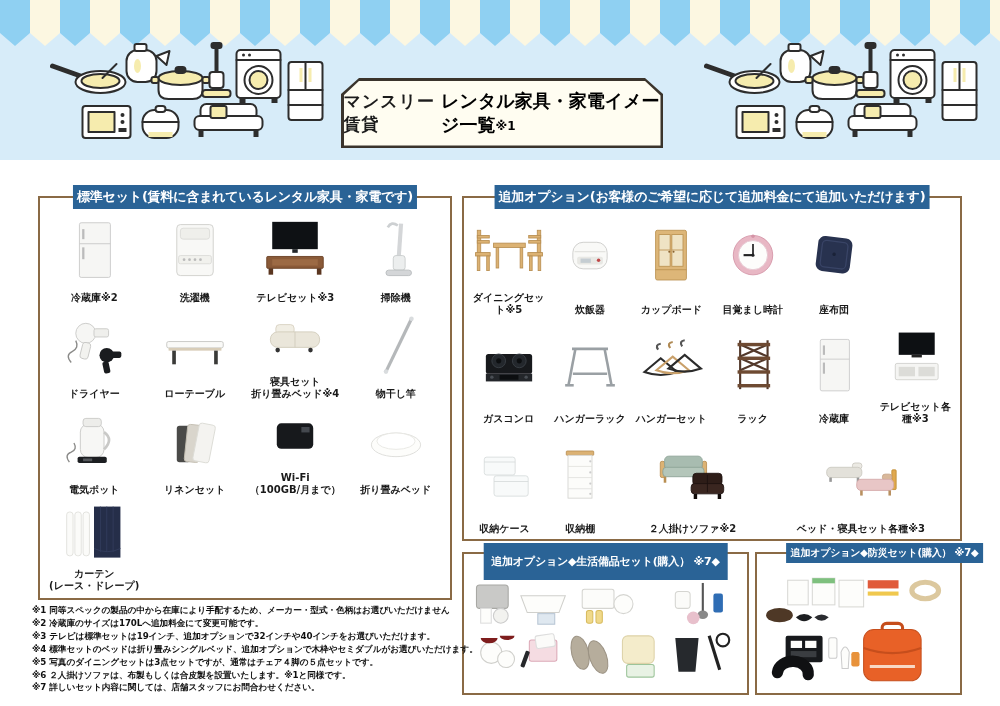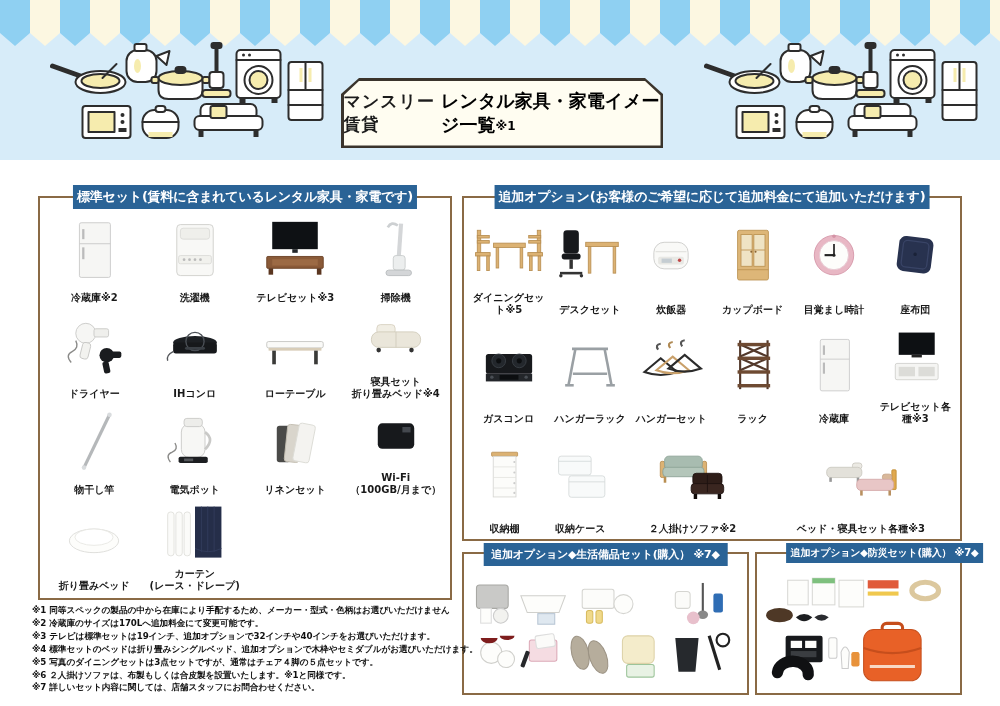--- a/index.html
+++ b/index.html
@@ -50,21 +50,21 @@
   .pimg{flex:1;width:100%;display:flex;align-items:center;justify-content:center;min-height:0;}
   .pimg svg{width:82px;height:66px;max-height:100%;}
   .opt-grid .pimg svg{width:78px;height:60px;}
   .plabel{font-size:10px;font-weight:bold;color:#1a1a1a;text-align:center;
     line-height:1.2;white-space:pre-line;overflow:visible;}
 
   
   .pbox{position:absolute;border:2px solid var(--panel-border);background:#fff;}
   .pbox-1{left:462px;top:552px;width:287px;height:143px;}
   .pbox-2{left:755px;top:552px;width:207px;height:143px;}
-  .pbox .panel-header{top:-11px;font-size:11px;padding:4px 8px;}
+  .pbox .panel-header{top:-11px;font-size:11px;padding:11px 8px;}
   .pbox-2 .panel-header{font-size:10px;padding:3px 5px;margin-left:26px;}
   .pbox-art{position:absolute;inset:14px 4px 2px 4px;display:flex;align-items:center;justify-content:center;}
   .pbox-art svg{width:100%;height:100%;}
 
   
   .footnotes{position:absolute;left:32px;top:604px;width:430px;}
   .fnote{font-size:8.7px;font-weight:bold;color:#111;line-height:12.9px;
     white-space:nowrap;letter-spacing:-0.1px;}
 </style>
 </head>
@@ -226,32 +226,20 @@
               <path d="M20,52 q-7,-8 1,-12 q8,-4 4,-12" fill="none" stroke="#8a8a88" stroke-width="1.5"></path>
               <circle cx="36" cy="20" r="11" fill="#f6f6f4" stroke="#c9c9c7"></circle>
               <rect x="45" y="15" width="16" height="9" rx="2" fill="#efefec" stroke="#c9c9c7"></rect>
               <rect x="31" y="30" width="9" height="18" rx="3" fill="#f2f2ef" stroke="#c9c9c7" transform="rotate(14 35 39)"></rect>
               <circle cx="59" cy="44" r="8" fill="#1a1c1f"></circle>
               <rect x="64" y="40" width="11" height="7" rx="2" fill="#1a1c1f"></rect>
               <rect x="55" y="51" width="7" height="13" rx="2" fill="#1a1c1f" transform="rotate(-12 58 57)"></rect>
             </svg>
           </div>
           <div class="plabel">ドライヤー</div>
-        </div>
-        <div class="pcell">
-          <div class="pimg">
-            <svg viewBox="0 0 90 70" aria-hidden="true">
-              <ellipse cx="45" cy="30" rx="24" ry="7" fill="#1c1f23"></ellipse>
-              <rect x="21" y="30" width="48" height="12" rx="3" fill="#16181b"></rect>
-              <circle cx="45" cy="29" r="10" fill="none" stroke="#4a4f55" stroke-width="1.5"></circle>
-              <rect x="34" y="35" width="22" height="3" rx="1.5" fill="#3a3f45"></rect>
-              <path d="M21,40 q-8,4 -6,10" fill="none" stroke="#55585c" stroke-width="1.5"></path>
-            </svg>
-          </div>
-          <div class="plabel">IHコンロ</div>
         </div>
         <div class="pcell">
           <div class="pimg">
             <svg viewBox="0 0 90 70" aria-hidden="true">
               <rect x="14" y="29" width="62" height="7" rx="2" fill="#fafaf8" stroke="#c6c6c2"></rect>
               <rect x="16" y="36" width="58" height="3" fill="#d8cdb8"></rect>
               <rect x="20" y="39" width="4" height="15" fill="#3a3a38"></rect>
               <rect x="66" y="39" width="4" height="15" fill="#3a3a38"></rect>
             </svg>
           </div>
@@ -367,38 +355,20 @@
                   <rect x="69" y="42" width="3" height="17"></rect>
                   <rect x="79" y="42" width="3" height="17"></rect>
                 </g>
               </svg>
             </div>
             <div class="plabel">ダイニングセット※5</div>
           </div>
           <div class="pcell">
             <div class="pimg">
               <svg viewBox="0 0 90 70" aria-hidden="true">
-                <rect x="14" y="5" width="18" height="27" rx="4" fill="#17191c"></rect>
-                <rect x="12" y="32" width="22" height="7" rx="3" fill="#17191c"></rect>
-                <rect x="21" y="39" width="4" height="11" fill="#333"></rect>
-                <line x1="10" y1="55" x2="36" y2="55" stroke="#333" stroke-width="3"></line>
-                <circle cx="11" cy="58" r="2" fill="#333"></circle>
-                <circle cx="35" cy="58" r="2" fill="#333"></circle>
-                <g fill="#dcb273" stroke="#b98f52">
-                  <rect x="40" y="19" width="38" height="5"></rect>
-                  <rect x="43" y="24" width="3" height="31"></rect>
-                  <rect x="72" y="24" width="3" height="31"></rect>
-                </g>
-              </svg>
-            </div>
-            <div class="plabel">デスクセット</div>
-          </div>
-          <div class="pcell">
-            <div class="pimg">
-              <svg viewBox="0 0 90 70" aria-hidden="true">
                 <rect x="25" y="19" width="40" height="31" rx="12" fill="#f9f9f7" stroke="#c9c9c7"></rect>
                 <path d="M27,30 h36" stroke="#d8d8d4" fill="none"></path>
                 <rect x="30" y="36" width="30" height="9" rx="2" fill="#e8e8e4"></rect>
                 <rect x="34" y="38" width="12" height="5" fill="#c5cdd2"></rect>
                 <circle cx="55" cy="40" r="2" fill="#c04848"></circle>
               </svg>
             </div>
             <div class="plabel">炊飯器</div>
           </div>
           <div class="pcell">
@@ -529,45 +499,45 @@
                 <rect x="49" y="43" width="19" height="11" fill="#dcdcd8"></rect>
               </svg>
             </div>
             <div class="plabel">テレビセット各種※3</div>
           </div>
         </div>
       <div class="opt-row opt-row-3">
           <div class="pcell">
             <div class="pimg">
               <svg viewBox="0 0 90 70" aria-hidden="true">
+                <g fill="#f7f9f9" fill-opacity="0.9" stroke="#d5dada">
+                  <rect x="20" y="13" width="38" height="22" rx="3"></rect>
+                  <line x1="20" y1="19" x2="58" y2="19"></line>
+                  <rect x="32" y="36" width="42" height="25" rx="3"></rect>
+                  <line x1="32" y1="43" x2="74" y2="43"></line>
+                </g>
+              </svg>
+            </div>
+            <div class="plabel">収納ケース</div>
+          </div>
+          <div class="pcell">
+            <div class="pimg">
+              <svg viewBox="0 0 90 70" aria-hidden="true">
                 <rect x="29" y="7" width="32" height="5" rx="1" fill="#dcb273" stroke="#b98f52"></rect>
                 <rect x="31" y="12" width="28" height="50" fill="#fcfcfa" stroke="#d4d4d0"></rect>
                 <line x1="31" y1="25" x2="59" y2="25" stroke="#e2e2de"></line>
                 <line x1="31" y1="38" x2="59" y2="38" stroke="#e2e2de"></line>
                 <line x1="31" y1="51" x2="59" y2="51" stroke="#e2e2de"></line>
                 <circle cx="57" cy="19" r="1.3" fill="#ccc"></circle>
                 <circle cx="57" cy="32" r="1.3" fill="#ccc"></circle>
                 <circle cx="57" cy="45" r="1.3" fill="#ccc"></circle>
                 <circle cx="57" cy="57" r="1.3" fill="#ccc"></circle>
               </svg>
             </div>
             <div class="plabel">収納棚</div>
-          </div>
-          <div class="pcell">
-            <div class="pimg">
-              <svg viewBox="0 0 90 70" aria-hidden="true">
-                <g fill="#f7f9f9" fill-opacity="0.9" stroke="#d5dada">
-                  <rect x="20" y="13" width="38" height="22" rx="3"></rect>
-                  <line x1="20" y1="19" x2="58" y2="19"></line>
-                  <rect x="32" y="36" width="42" height="25" rx="3"></rect>
-                  <line x1="32" y1="43" x2="74" y2="43"></line>
-                </g>
-              </svg>
-            </div>
-            <div class="plabel">収納ケース</div>
           </div>
           <div class="pcell">
             <div class="pimg">
               <svg viewBox="0 0 90 70" aria-hidden="true">
                 <rect x="8" y="19" width="5" height="19" rx="2" fill="#dcb273" stroke="#b98f52"></rect>
                 <rect x="57" y="19" width="5" height="19" rx="2" fill="#dcb273" stroke="#b98f52"></rect>
                 <rect x="13" y="13" width="44" height="15" rx="5" fill="#a8bcb0" stroke="#8ba294"></rect>
                 <rect x="11" y="26" width="48" height="11" rx="4" fill="#b4c6ba" stroke="#8ba294"></rect>
                 <rect x="12" y="37" width="3" height="7" fill="#b98f52"></rect>
                 <rect x="55" y="37" width="3" height="7" fill="#b98f52"></rect>

